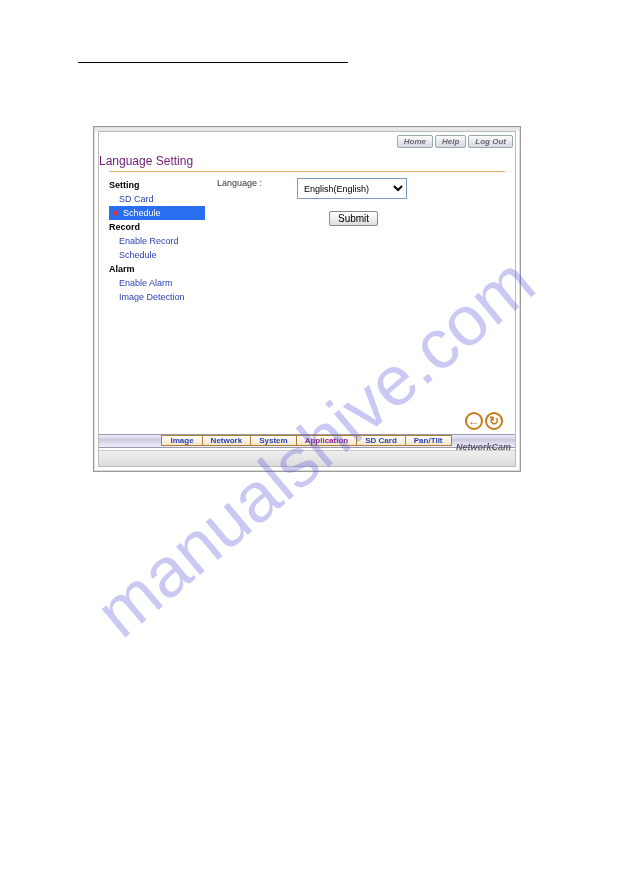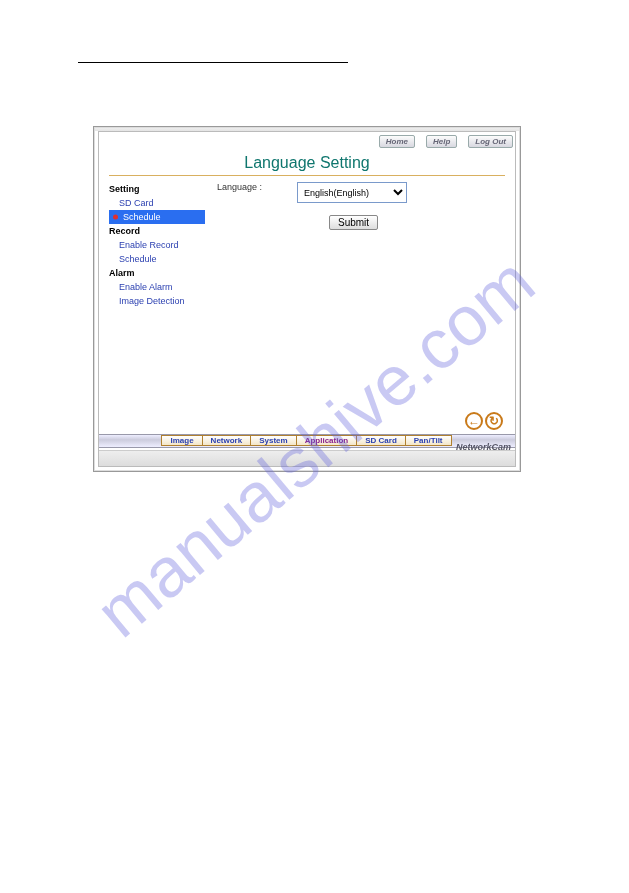--- a/index.html
+++ b/index.html
@@ -48,39 +48,38 @@
     right: 4px;
     bottom: 4px;
     border: 1px solid #bbb;
     background: #fff;
   }
   .topbar {
     height: 18px;
     display: flex;
     justify-content: flex-end;
     align-items: center;
-    gap: 11px;
+    gap: 2px;
     padding-right: 2px;
     background: #fff;
   }
   .topbar-btn {
     font-size: 8px;
     padding: 1px 6px;
     background: linear-gradient(#fcfcfc, #d8d8e0);
     border: 1px solid #9aa;
     border-radius: 2px;
     color: #667;
     cursor: pointer;
     font-weight: bold;
     font-style: italic;
   }
   .page-title {
-    text-align: center;
-    font-size: 16px;
-    color: #0f766e;
+    font-size: 12px;
+    color: #701a75;
     padding: 4px 0 3px;
   }
   .title-rule {
     margin: 0 10px 6px;
     border: none;
     border-top: 1px solid #d9b060;
   }
   .content-row {
     display: flex;
     padding: 0 10px;

